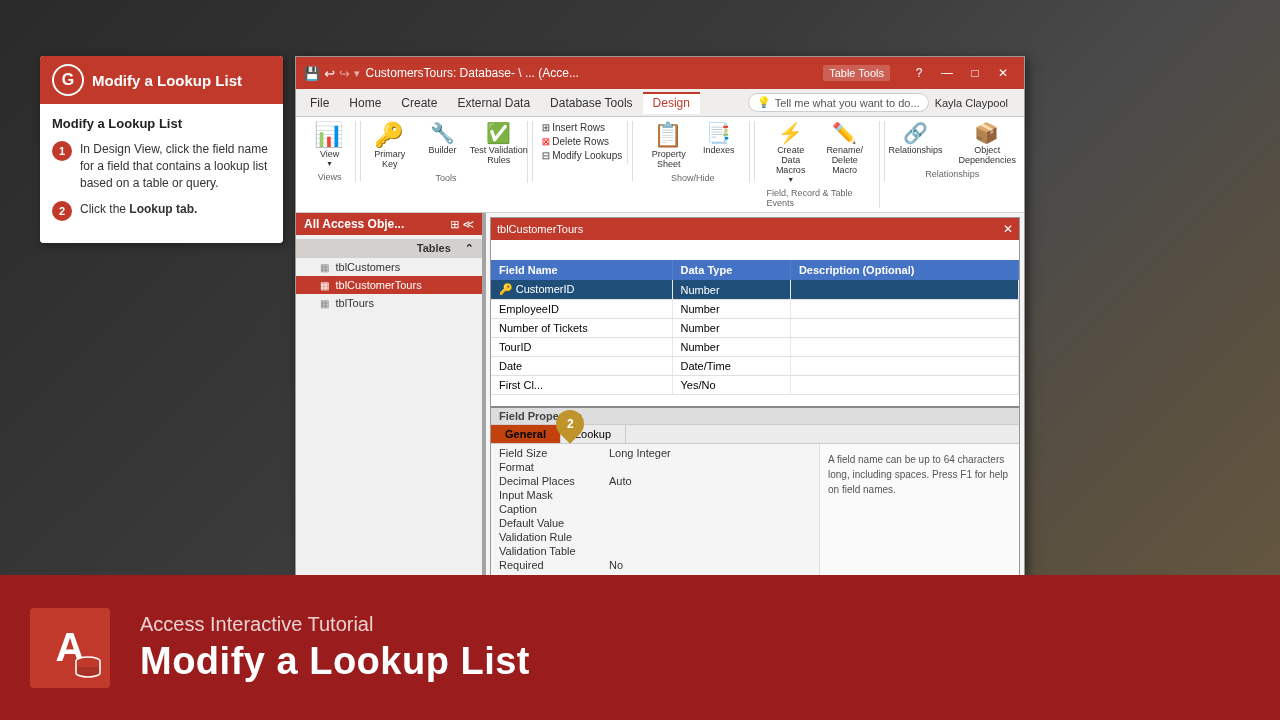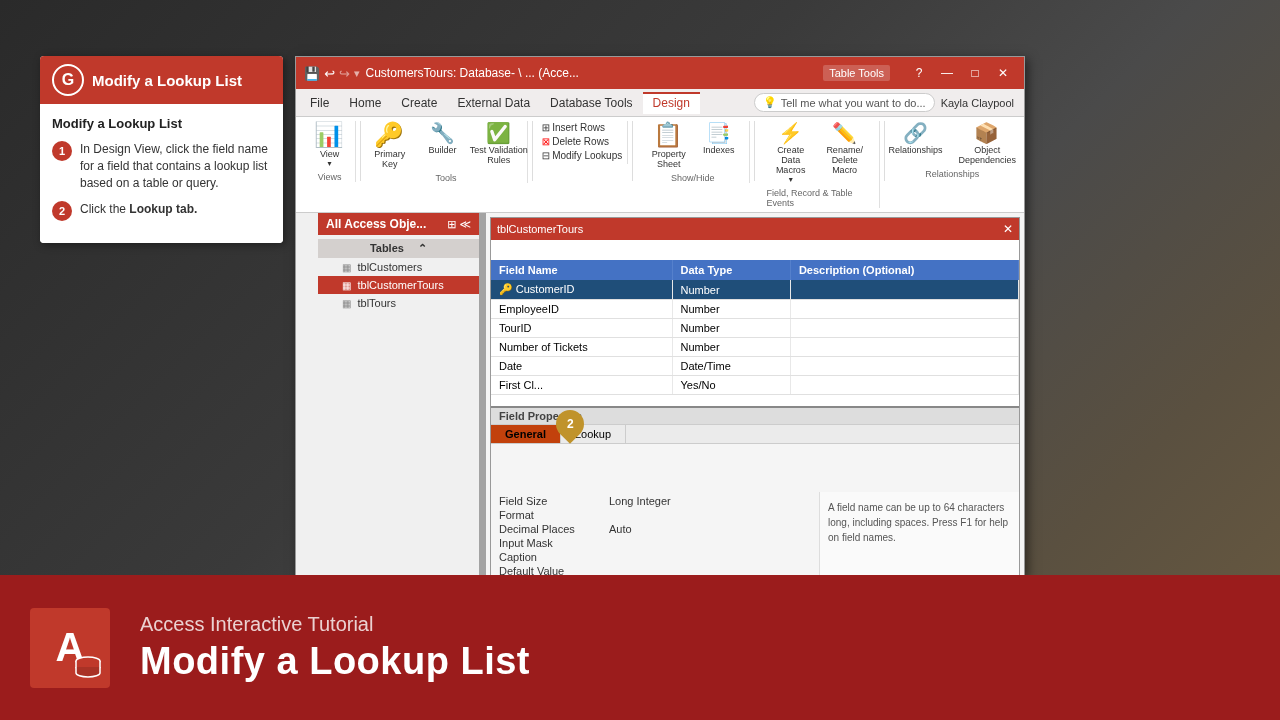--- a/index.html
+++ b/index.html
@@ -206,21 +206,21 @@
       border-radius: 10px;
       font-size: 11px;
       color: #555;
       background: white;
       margin-right: 6px;
     }
 
     .user-name {
       font-size: 11px;
       color: #333;
-      margin-right: 6px;
+      margin-right: 12px;
     }
 
     
     .ribbon {
       background: white;
       border-bottom: 1px solid #ccc;
       padding: 4px 8px 4px;
     }
 
     .ribbon-content {
@@ -277,23 +277,22 @@
       display: flex;
       height: calc(100% - 120px);
       background: #f5f5f5;
     }
 
     
     .nav-panel {
       width: 190px;
       min-width: 190px;
       background: #f0f0f0;
-      border-right: 7px solid #a3a3a3;
+      border-right: 4px solid #a3a3a3;
       overflow: hidden;
-      padding-left: 22px;
     }
 
     .nav-header {
       background: #c0392b;
       padding: 4px 8px;
       display: flex;
       align-items: center;
       justify-content: space-between;
     }
 
@@ -307,21 +306,21 @@
       padding: 4px 0;
     }
 
     .nav-section-header {
       background: #d4d0ce;
       padding: 3px 8px;
       font-size: 11px;
       font-weight: 600;
       color: #333;
       display: flex;
-      justify-content: center;
+      justify-content: flex-end;
       gap: 14px;
     }
 
     .nav-item {
       padding: 3px 8px 3px 24px;
       font-size: 11px;
       color: #333;
       display: flex;
       align-items: center;
       gap: 6px;
@@ -443,21 +442,20 @@
 
     .fp-tab.active {
       background: #c2410c;
       font-weight: 600;
     }
 
     .fp-content {
       display: flex;
       height: calc(100% - 50px);
       overflow: hidden;
-      margin-top: 48px;
     }
 
     .fp-left {
       flex: 1;
       padding: 2px 0;
     }
 
     .fp-right {
       width: 200px;
       padding: 8px;
@@ -820,26 +818,26 @@
                 </td>
                 <td>Number</td>
                 <td></td>
               </tr>
               <tr>
                 <td>EmployeeID</td>
                 <td>Number</td>
                 <td></td>
               </tr>
               <tr>
-                <td>TourID</td>
+                <td>Number of Tickets</td>
                 <td>Number</td>
                 <td></td>
               </tr>
               <tr>
-                <td>Number of Tickets</td>
+                <td>TourID</td>
                 <td>Number</td>
                 <td></td>
               </tr>
               <tr>
                 <td>Date</td>
                 <td>Date/Time</td>
                 <td></td>
               </tr>
               <tr>
                 <td>First Cl...</td>

